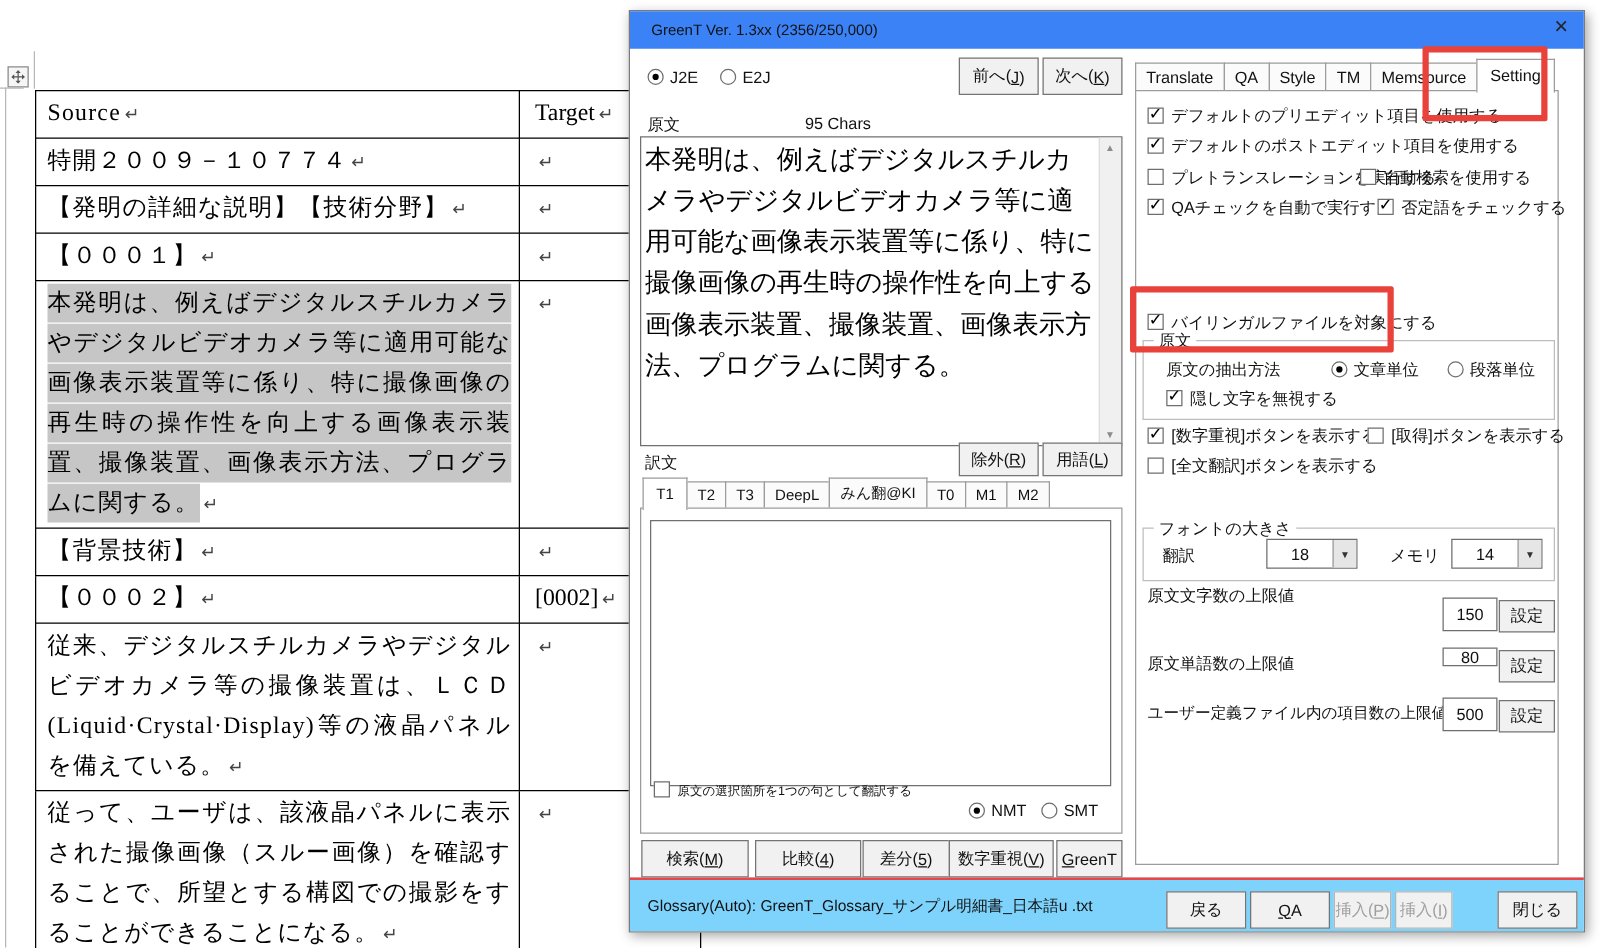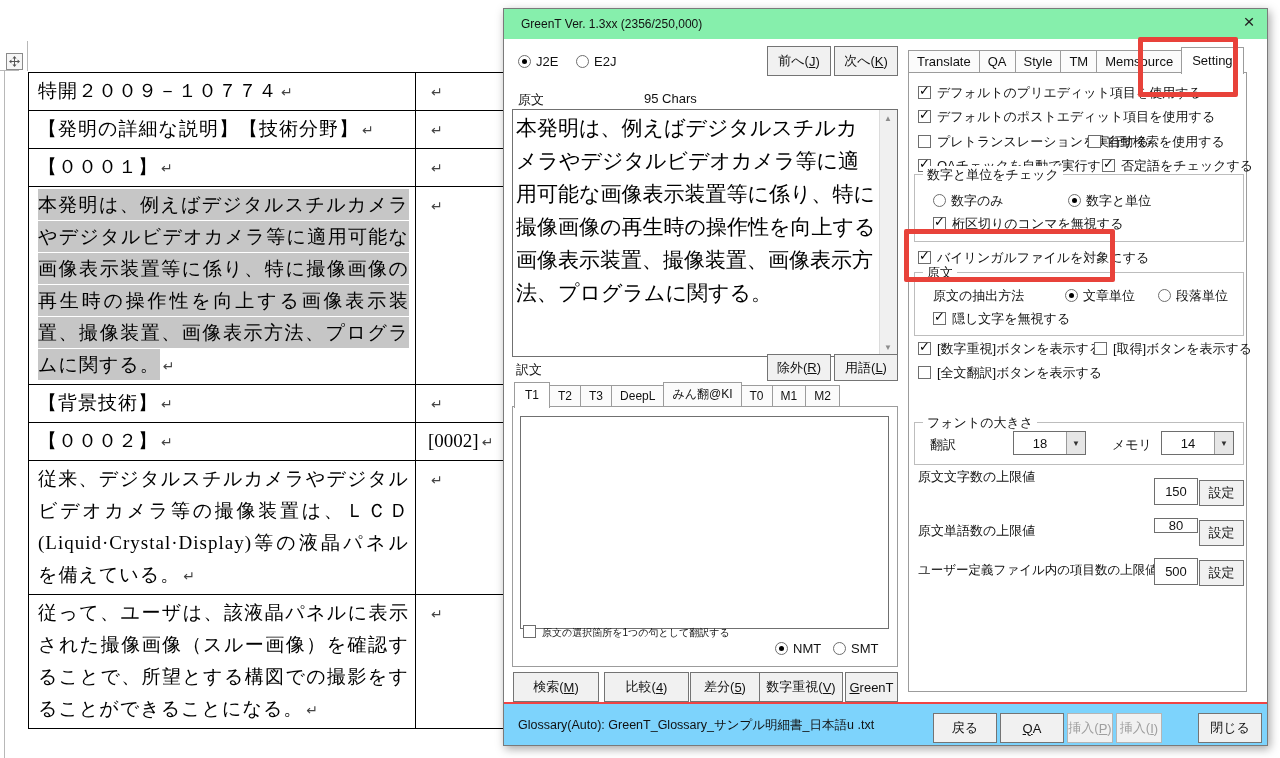--- a/index.html
+++ b/index.html
@@ -59,20 +59,24 @@
       <path d="M8 0 L11 3.5 H5 Z M8 16 L5 12.5 H11 Z M0 8 L3.5 5 V11 Z M16 8 L12.5 11 V5 Z M7.3 3 H8.7 V13 H7.3 Z M3 7.3 H13 V8.7 H3 Z" fill="#555"></path>
     </svg>
   </div>
 
   <table id="doc-table">
     <colgroup>
         <col style="width:387px">
         <col>
       </colgroup>
     <tbody>
+        <tr style="height:33px">
+      <td class="src"><span>Source</span><span class="eol">↵</span></td>
+      <td class="tgt"><span>Target</span><span class="eol">↵</span></td>
+    </tr>
     <tr style="height:33px">
       <td class="src"><span>特開２００９－１０７７４</span><span class="eol">↵</span></td>
       <td class="tgt"><span class="eol">↵</span></td>
     </tr>
     <tr style="height:30px">
       <td class="src"><span>【発明の詳細な説明】【技術分野】</span><span class="eol">↵</span></td>
       <td class="tgt"><span class="eol">↵</span></td>
     </tr>
     <tr style="height:30px">
       <td class="src"><span>【０００１】</span><span class="eol">↵</span></td>
@@ -98,21 +102,21 @@
       <td class="src"><span>従って、ユーザは、該液晶パネルに表示された撮像画像（スルー画像）を確認することで、所望とする構図での撮影をすることができることになる。</span><span class="eol">↵</span></td>
       <td class="tgt"><span class="eol">↵</span></td>
     </tr>
 
   </tbody>
     </table>
 </div>
 
 <div id="dlg">
 
-  <div class="abs" style="left:0;top:0;right:0;height:30px;background:#86efac;">
+  <div class="abs" style="left:0;top:0;right:0;height:30px;background:#3b82f6;">
     <span class="lbl" style="left:17px;top:8px;font-size:12px;">GreenT Ver. 1.3xx (2356/250,000)</span>
     <span class="abs" style="right:8px;top:3px;width:20px;height:20px;font-size:19px;line-height:20px;text-align:center;color:#222;">×</span>
   </div>
 
   <span class="lbl" style="left:14px;top:45px;">
     <span class="rb checked"></span><span>J2E</span>
   </span>
   <span class="lbl" style="left:72px;top:45px;">
     <span class="rb"></span><span>E2J</span>
   </span>
@@ -189,32 +193,20 @@
     <span class="lbl" style="left:179px;top:60px;">
       <span class="cb"></span><span>自動検索を使用する</span>
     </span>
     <span class="lbl" style="left:9px;top:84px;">
       <span class="cb checked"></span><span>QAチェックを自動で実行する</span>
     </span>
     <span class="lbl" style="left:193px;top:84px;">
       <span class="cb checked"></span><span>否定語をチェックする</span>
     </span>
 
-    <div class="grp" style="left:5px;top:101px;width:330px;height:68px;">
-      <span class="grp-label">数字と単位をチェック</span>
-      <span class="lbl" style="left:18px;top:17px;">
-        <span class="rb"></span><span>数字のみ</span>
-      </span>
-      <span class="lbl" style="left:153px;top:17px;">
-        <span class="rb checked"></span><span>数字と単位</span>
-      </span>
-      <span class="lbl" style="left:18px;top:40px;">
-        <span class="cb checked"></span><span>桁区切りのコンマを無視する</span>
-      </span>
-    </div>
 
     <span class="lbl" style="left:9px;top:176px;">
       <span class="cb checked"></span><span>バイリンガルファイルを対象にする</span>
     </span>
 
     <div class="grp" style="left:5px;top:199px;width:330px;height:64px;">
       <span class="grp-label">原文</span>
       <span class="lbl" style="left:18px;top:14px;">原文の抽出方法</span>
       <span class="lbl" style="left:150px;top:14px;">
         <span class="rb checked"></span><span>文章単位</span>

